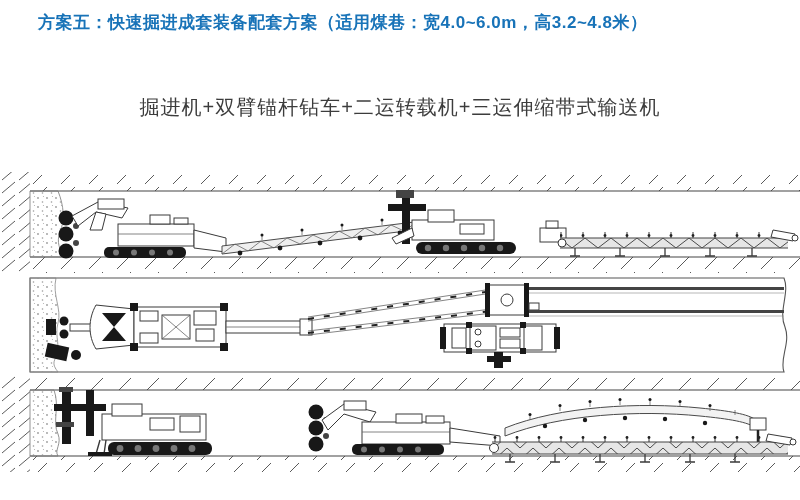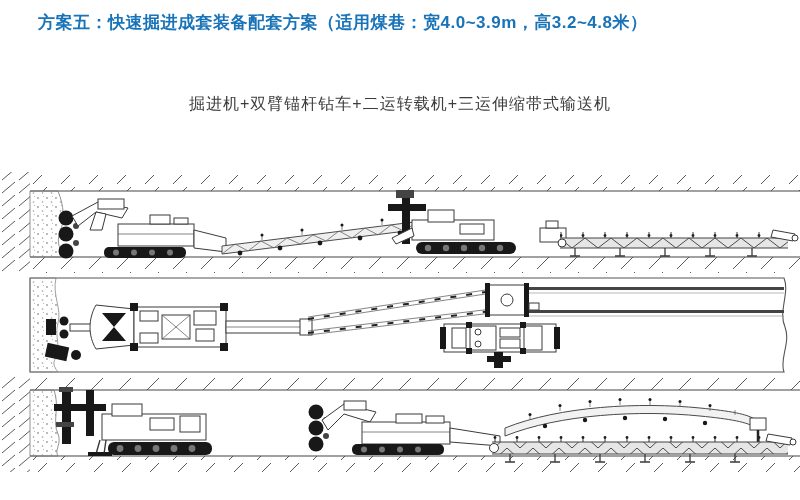--- a/index.html
+++ b/index.html
@@ -1,38 +1,38 @@
 <!DOCTYPE html>
 <html style="--title-blue: #1873b8; --subtitle-text: #3c3c3c; --drawing-line: #444444;"><head>
 <meta charset="utf-8">
 <style>
   html,body{margin:0;padding:0;background:#fff;}
   .page{position:relative;width:800px;height:500px;background:#fff;overflow:hidden;
         font-family:"Liberation Sans","DejaVu Sans",sans-serif;}
   .title{position:absolute;left:38px;top:11px;font-size:17px;font-weight:bold;
          color:var(--title-blue,#1873b8);letter-spacing:.5px;white-space:nowrap;}
   .subtitle{position:absolute;left:0;top:94px;width:800px;text-align:center;
-            font-size:16px;color:var(--subtitle-text,#3c3c3c);letter-spacing:1px;}
+            font-size:20px;color:var(--subtitle-text,#3c3c3c);letter-spacing:1px;}
   svg.panel{position:absolute;left:0;display:block;}
   .p1{top:168px;}
   .p2{top:275px;}
   .p3{top:376px;}
   .ln{stroke:#444;stroke-width:1.1;fill:none;}
   .thin{stroke:#666;stroke-width:.8;fill:none;}
   .mach{stroke:#3a3a3a;stroke-width:1;fill:#fff;}
   .dark{fill:#181818;stroke:none;}
   .mid{fill:#444;stroke:none;}
   .band{fill:#e6e6e6;stroke:none;}
 </style>
 </head>
 <body>
 
 <div class="page">
 
-  <div class="title">方案五：快速掘进成套装备配套方案（适用煤巷：宽4.0~3.9m，高3.2~4.8米）</div>
+  <div class="title">方案五：快速掘进成套装备配套方案（适用煤巷：宽4.0~6.0m，高3.2~4.8米）</div>
   <div class="subtitle">掘进机+双臂锚杆钻车+二运转载机+三运伸缩带式输送机</div>
 
   <svg width="0" height="0" style="position:absolute" aria-hidden="true">
     <defs>
       <pattern id="hatch" width="28" height="17" patternUnits="userSpaceOnUse">
         <path d="M5,16 L19,2" stroke="#5a5a5a" stroke-width="1" fill="none"></path>
       </pattern>
       <pattern id="hatchL" width="17" height="13" patternUnits="userSpaceOnUse">
         <path d="M15,1 L2,12" stroke="#5a5a5a" stroke-width="1" fill="none"></path>
       </pattern>

